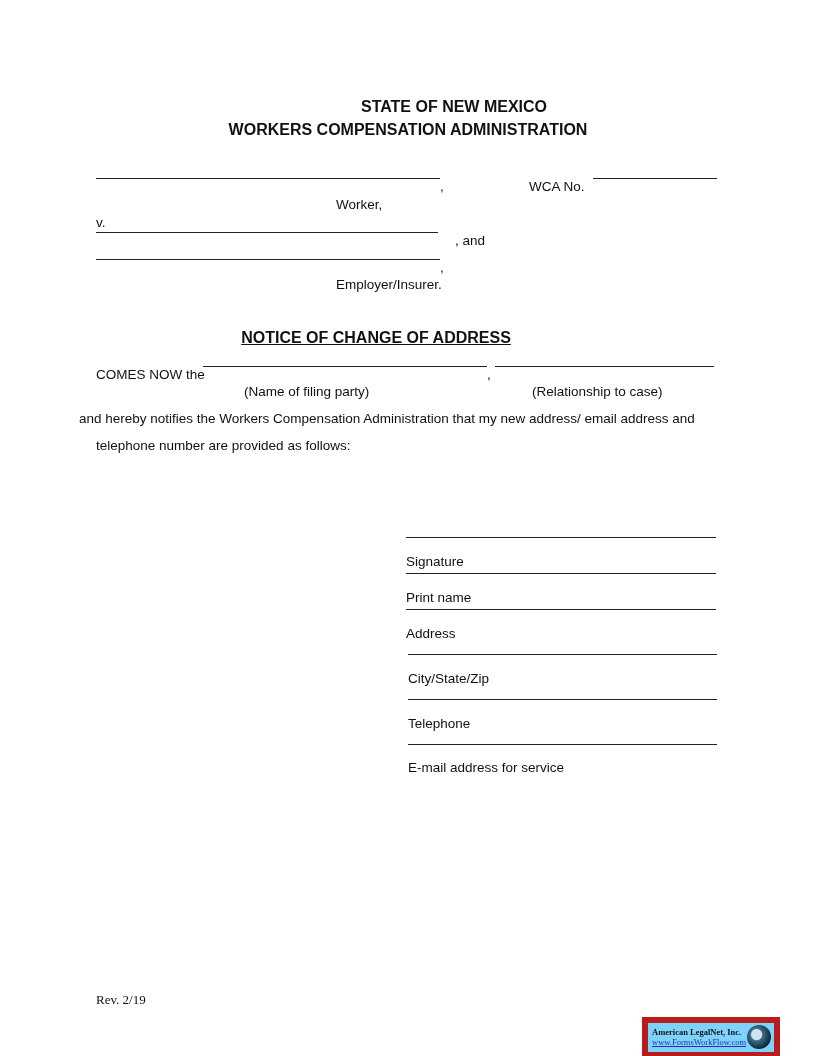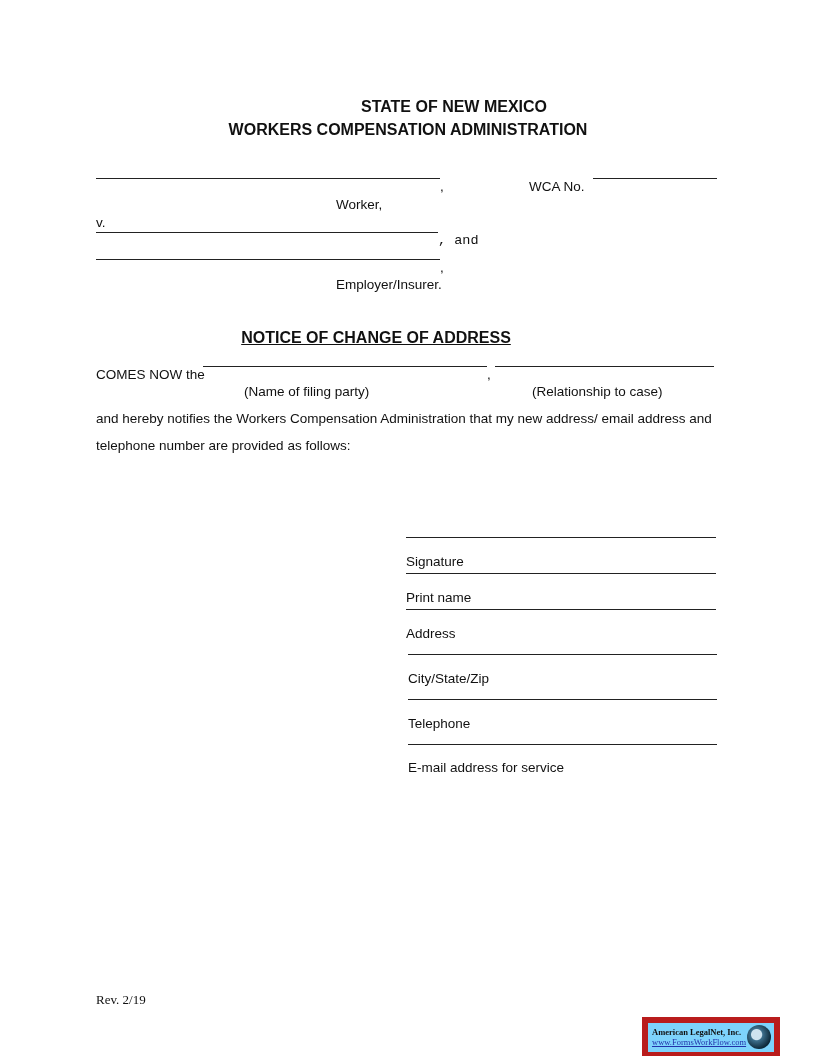--- a/index.html
+++ b/index.html
@@ -26,36 +26,36 @@
 </div>
 
 <div>
   <div class="line" style="left:96px; top:178px; width:344px;"></div>
   <div class="abs" style="left:440px; top:179px;">,</div>
   <div class="abs" style="left:529px; top:179px;">WCA No.</div>
   <div class="line" style="left:593px; top:178px; width:124px;"></div>
   <div class="abs" style="left:336px; top:197px;">Worker,</div>
   <div class="abs" style="left:96px; top:215px;">v.</div>
   <div class="line" style="left:96px; top:232px; width:342px;"></div>
-  <div class="abs" style="left:438px; top:233px;font-family:Liberation Mono, monospace;">, and</div>
+  <div class="abs" style="left:455px; top:233px;">, and</div>
   <div class="line" style="left:96px; top:259px; width:344px;"></div>
   <div class="abs" style="left:440px; top:260px;">,</div>
   <div class="abs" style="left:336px; top:277px;">Employer/Insurer.</div>
 </div>
 
 <div class="abs notice" style="top:329px;">NOTICE OF CHANGE OF ADDRESS</div>
 
 <div>
   <div class="abs" style="left:96px; top:367px;">COMES NOW the</div>
   <div class="line" style="left:203px; top:366px; width:284px;"></div>
   <div class="abs" style="left:487px; top:367px;">,</div>
   <div class="line" style="left:495px; top:366px; width:219px;"></div>
   <div class="abs" style="left:244px; top:384px;text-align:center;">(Name of filing party)</div>
   <div class="abs" style="left:532px; top:384px;">(Relationship to case)</div>
-  <div class="abs" style="left:96px; top:411px;">and hereby notifies the Workers  Compensation Administration that my new address/ email address and</div>
+  <div class="abs" style="left:79px; top:411px;">and hereby notifies the Workers  Compensation Administration that my new address/ email address and</div>
   <div class="abs" style="left:96px; top:438px;text-align:center;">telephone number are provided as follows:</div>
 </div>
 
 <div>
   <div class="line" style="left:406px; top:537px; width:310px;"></div>
   <div class="abs" style="left:406px; top:554px;">Signature</div>
 
   <div class="line" style="left:406px; top:573px; width:310px;"></div>
   <div class="abs" style="left:406px; top:590px;">Print name</div>
 

